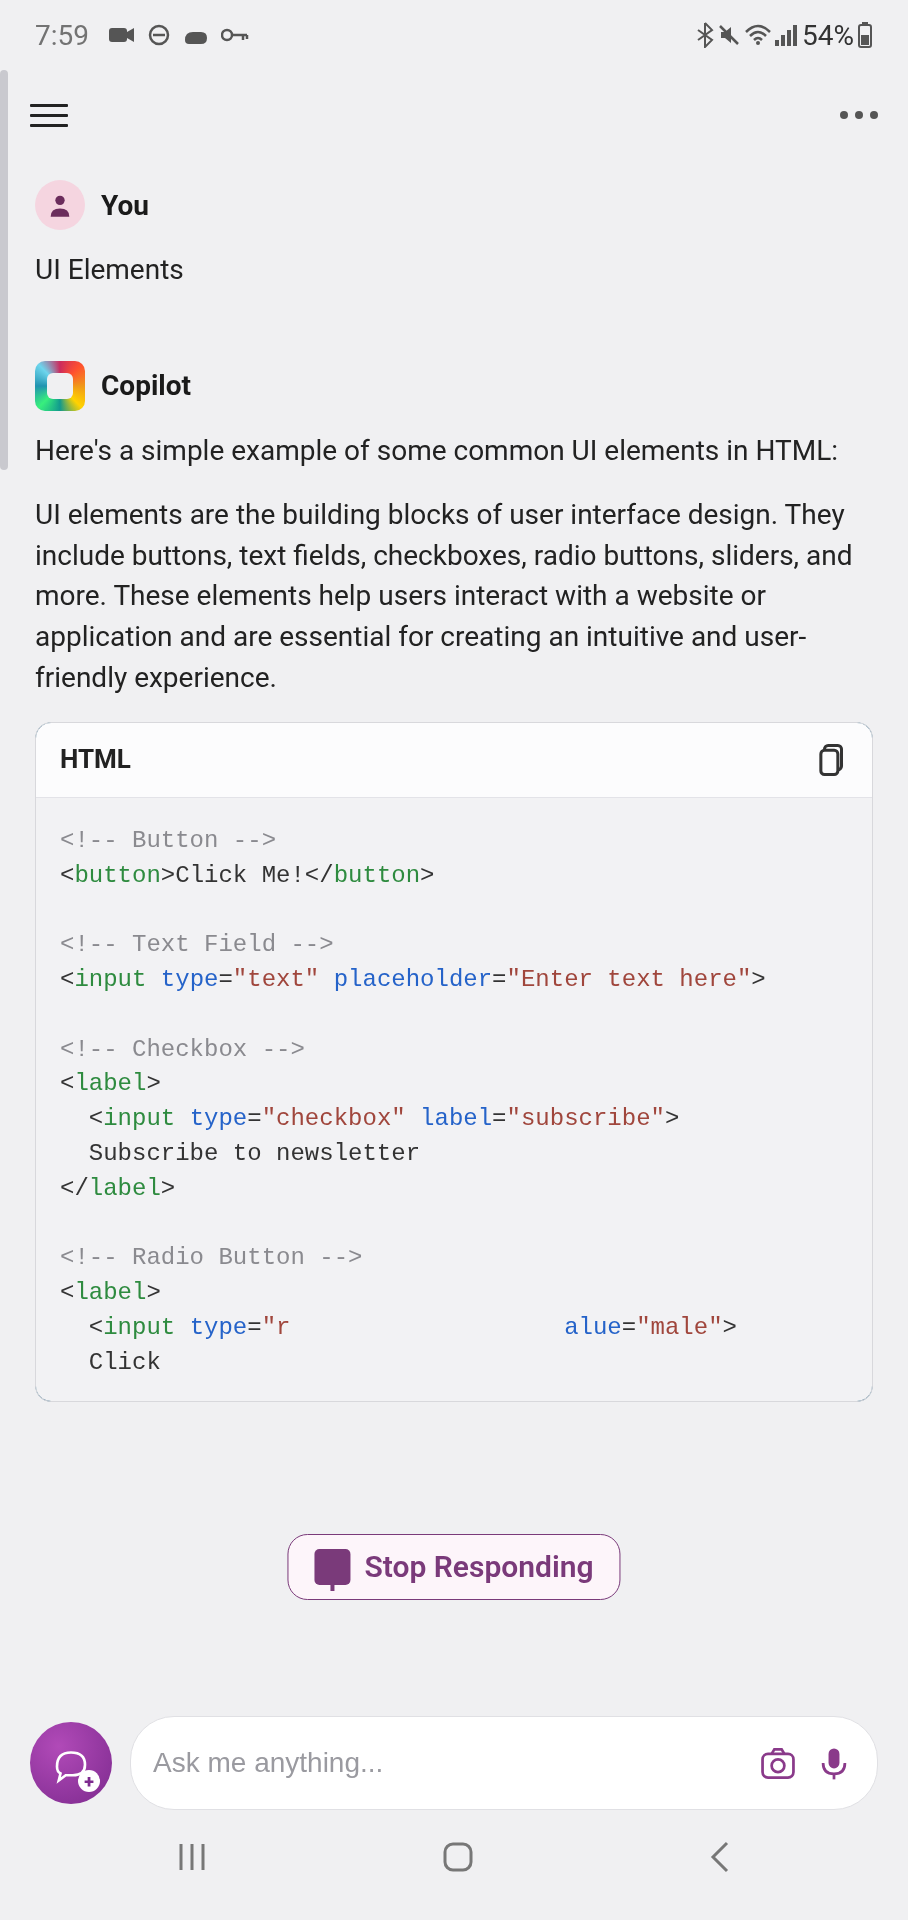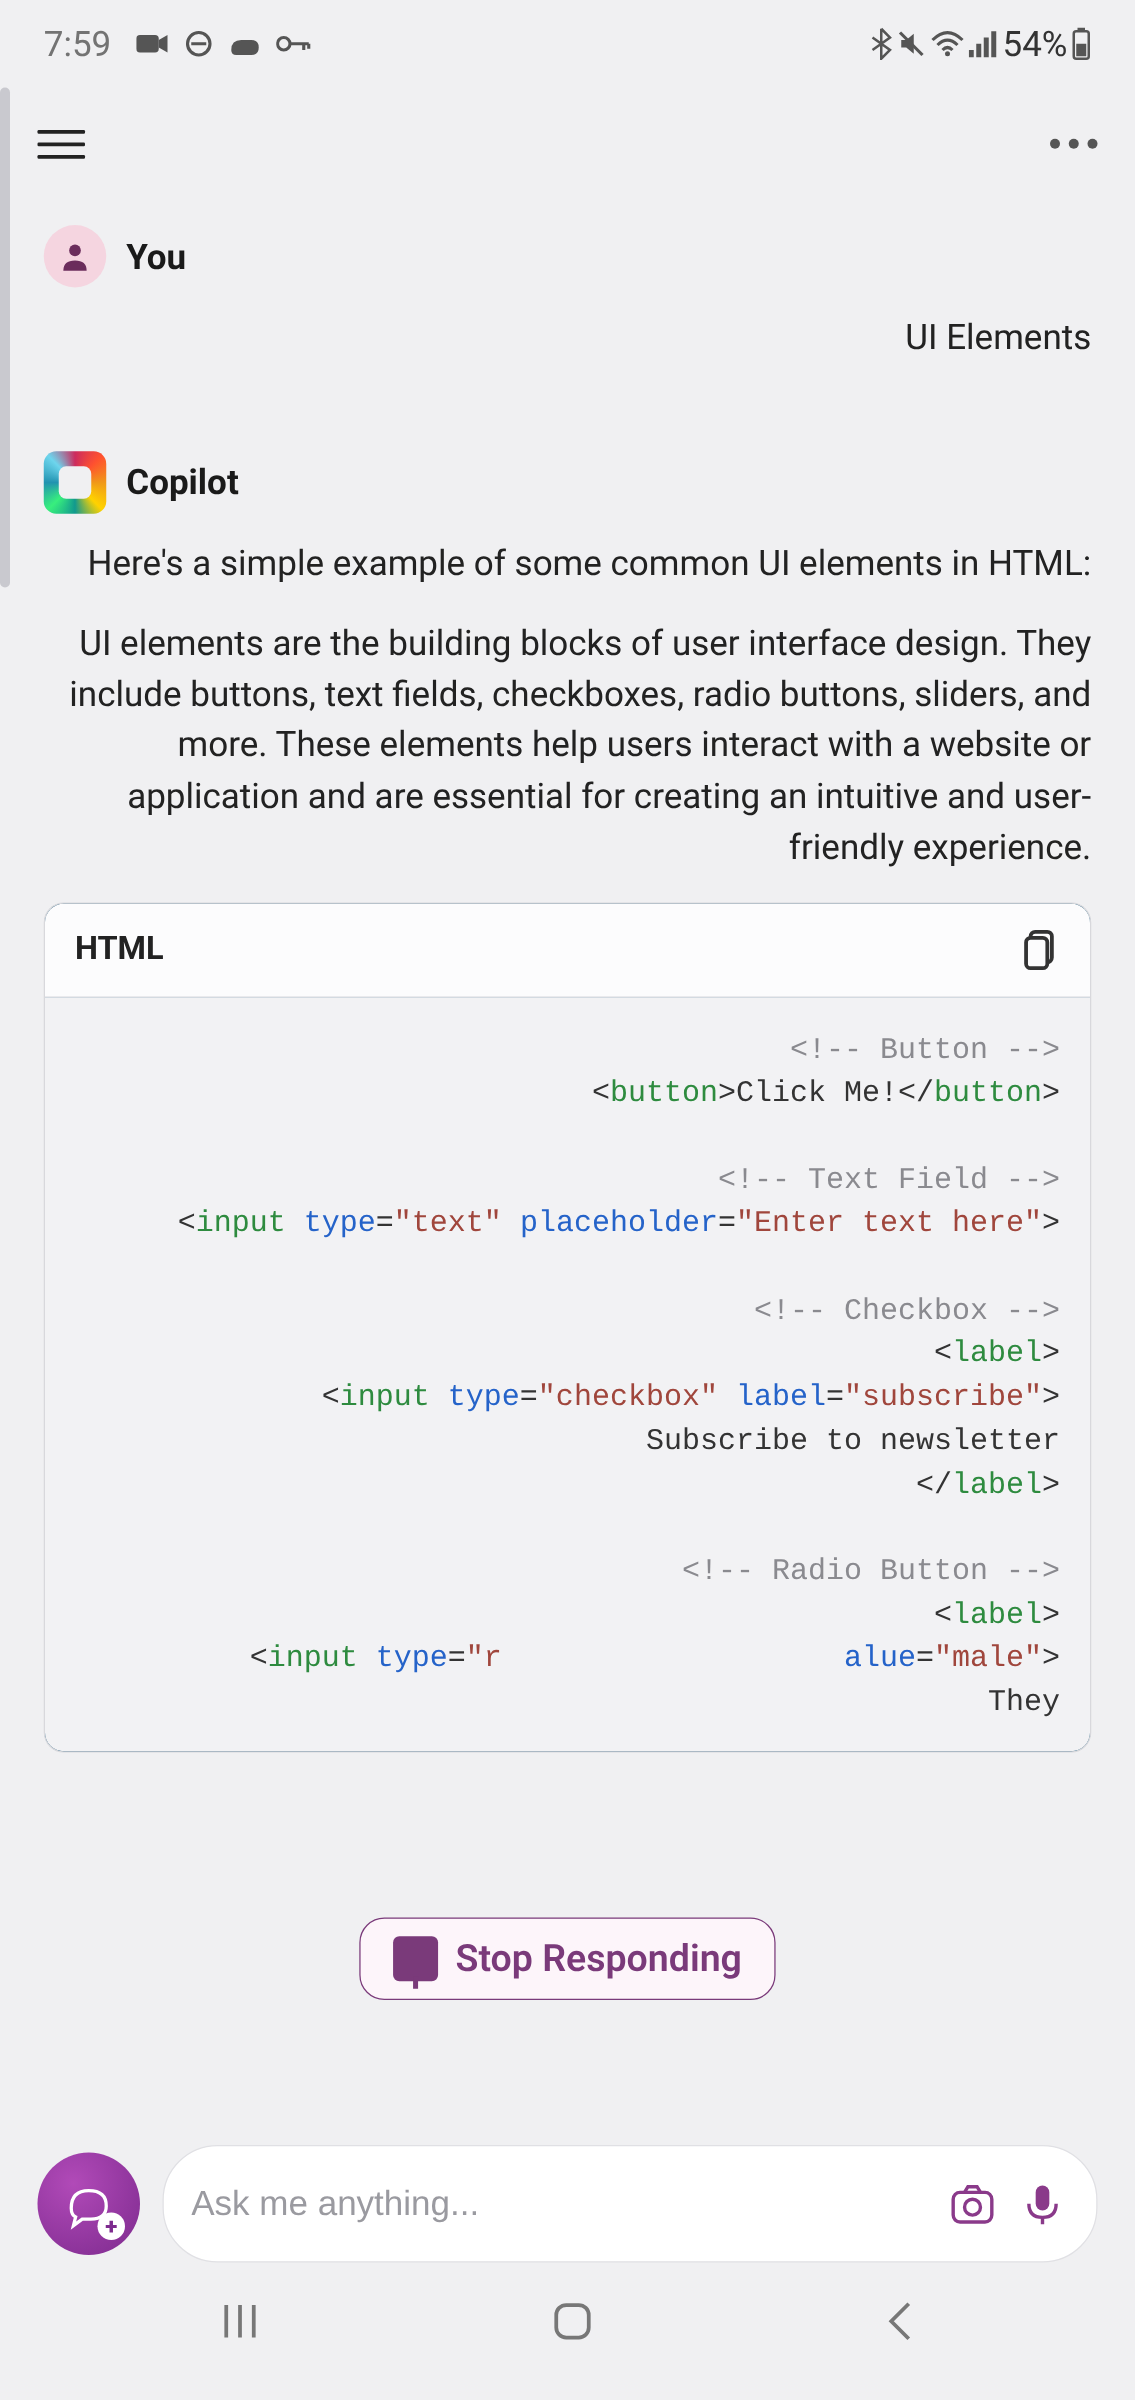--- a/index.html
+++ b/index.html
@@ -34,21 +34,21 @@
   }
   .hamburger { display: flex; flex-direction: column; gap: 7px; }
   .hamburger span { width: 38px; height: 3px; background: #222; border-radius: 1px; }
   .more-dots { display: flex; gap: 7px; }
   .more-dots span { width: 8px; height: 8px; background: #555; border-radius: 50%; }
   .chat {
     padding: 20px 35px 0 35px;
     height: calc(1920px - 70px - 90px - 150px - 110px);
     overflow: hidden;
   }
-  .msg { margin-bottom: 55px; text-align: right; }
+  .msg { margin-bottom: 55px; }
   .msg-head { display: flex; align-items: center; gap: 16px; margin-bottom: 20px; }
   .avatar-user {
     width: 50px; height: 50px; border-radius: 50%;
     background: #f5d5e0;
     display: flex; align-items: center; justify-content: center;
   }
   .avatar-user svg { width: 28px; height: 28px; fill: #6b2d5c; }
   .avatar-copilot {
     width: 50px; height: 50px; border-radius: 10px;
     background: conic-gradient(from 45deg, #ff512f, #f09819, #ffd200, #11998e, #38ef7d, #2193b0, #6dd5ed, #cc2b5e, #ff512f);
@@ -89,21 +89,21 @@
   .c-comment { color:#8a8a8f;margin-top:12px; }
   .c-punct { color:#333; }
   .c-tag { color:#2e8b3f; }
   .c-attr { color:#2563c9; }
   .c-str { color:#a0463c; }
   .c-text { color:#333; }
   .stop-pill {
     position: absolute;
     left: 50%; transform: translateX(-50%);
     bottom: 320px;
-    display:flex; align-items:center; gap:14px;
+    display:flex; align-items:flex-start; gap:14px;
     background:#fdf5fa;
     border:1.5px solid #7a3a7a;
     border-radius: 20px;
     padding: 14px 26px;
   }
   .stop-sq {
     width:36px;height:36px;background:#7a3a7a;border-radius:5px;position:relative;
   }
   .stop-sq::after{
     content:"";position:absolute;bottom:-6px;left:50%;transform:translateX(-50%);
@@ -278,21 +278,21 @@
 
 <span class="c-comment">&lt;!-- Checkbox --&gt;</span>
 <span class="c-punct">&lt;</span><span class="c-tag">label</span><span class="c-punct">&gt;</span>
 <span>  </span><span class="c-punct">&lt;</span><span class="c-tag">input</span> <span class="c-attr">type</span><span class="c-punct">=</span><span class="c-str">"checkbox"</span> <span class="c-attr">label</span><span class="c-punct">=</span><span class="c-str">"subscribe"</span><span class="c-punct">&gt;</span>
 <span class="c-text">  Subscribe to newsletter</span>
 <span class="c-punct">&lt;/</span><span class="c-tag">label</span><span class="c-punct">&gt;</span>
 
 <span class="c-comment">&lt;!-- Radio Button --&gt;</span>
 <span class="c-punct">&lt;</span><span class="c-tag">label</span><span class="c-punct">&gt;</span>
 <span>  </span><span class="c-punct">&lt;</span><span class="c-tag">input</span> <span class="c-attr">type</span><span class="c-punct">=</span><span class="c-str">"r</span>                   <span class="c-attr">alue</span><span class="c-punct">=</span><span class="c-str">"male"</span><span class="c-punct">&gt;</span>
-<span class="c-text">  They</span></div>
+<span class="c-text">  Click</span></div>
       </div>
     </div>
   </div>
 
 </div>
 
 <div class="stop-pill">
   <span class="stop-sq"></span>
   <span class="stop-text">Stop Responding</span>
 </div>

